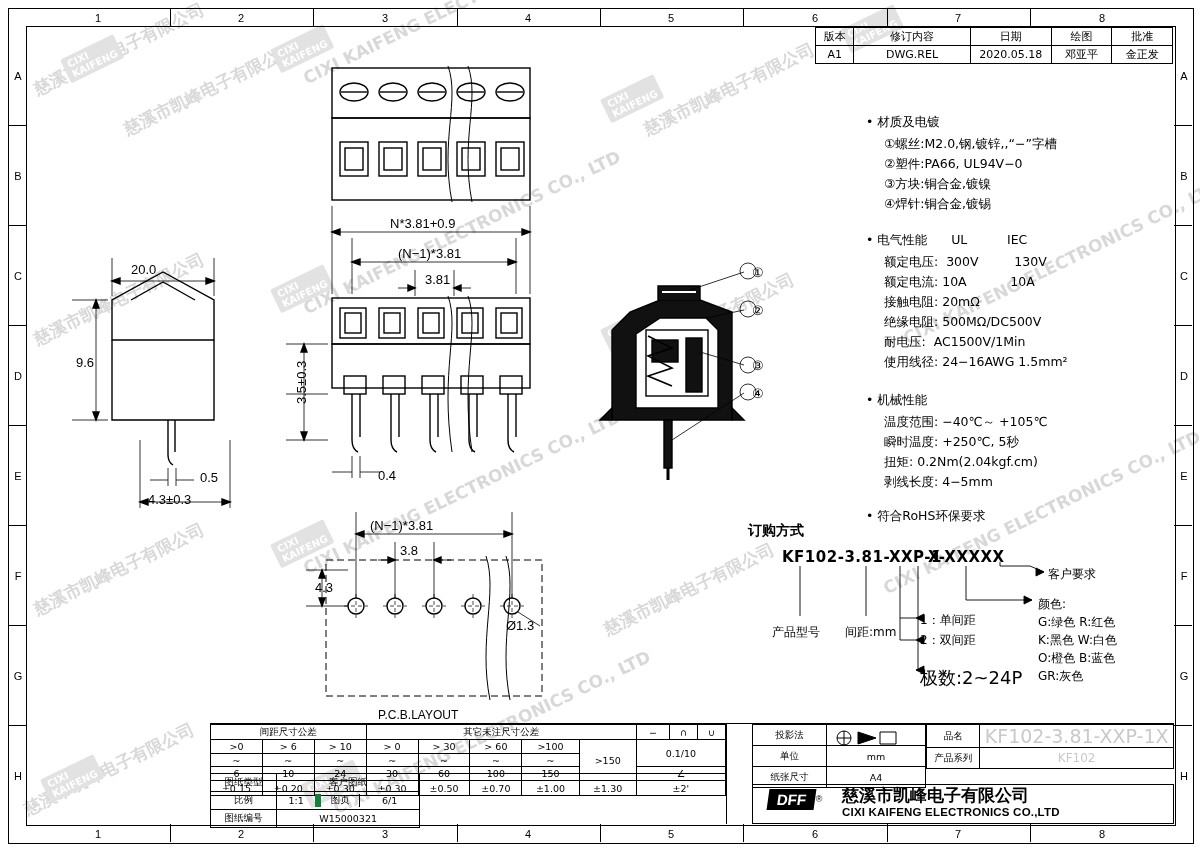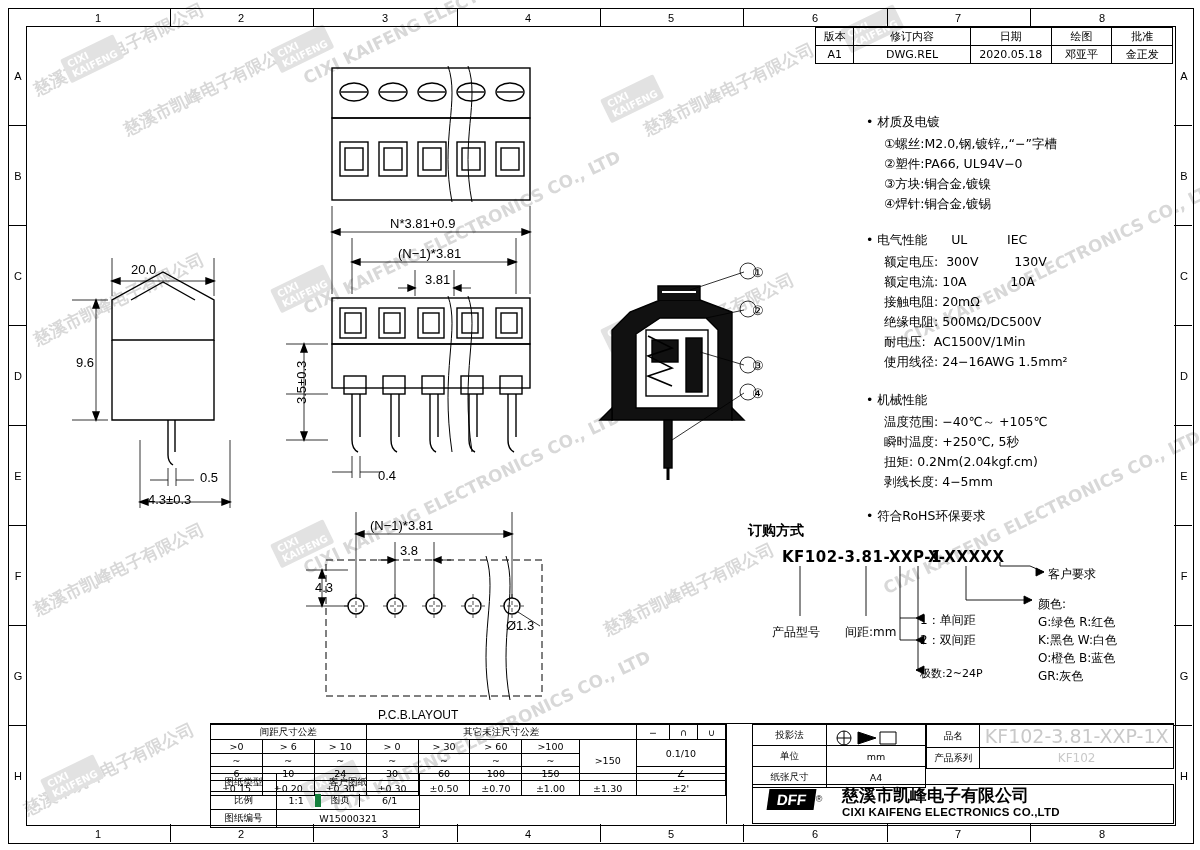--- a/index.html
+++ b/index.html
@@ -187,21 +187,21 @@
 
   
   <div class="order-title" style="left:748px;top:522px;">订购方式</div>
   <div class="order-code" style="left:782px;top:548px;">KF102-3.81-XXP-1</div>
   <div class="order-code" style="left:928px;top:548px;">X-XXXXX</div>
 
   <div class="txt cn" style="left:772px;top:624px;font-size:12px;">产品型号</div>
   <div class="txt cn" style="left:845px;top:624px;font-size:12px;">间距:mm</div>
   <div class="txt cn" style="left:920px;top:612px;font-size:12px;">1：单间距</div>
   <div class="txt cn" style="left:920px;top:632px;font-size:12px;">2：双间距</div>
-  <div class="txt cn" style="left:920px;top:666px;font-size:11px;">极数:2~24P</div>
+  <div class="txt cn" style="left:920px;top:666px;font-size:18px;">极数:2~24P</div>
   <div class="txt cn" style="left:1048px;top:566px;font-size:12px;">客户要求</div>
   <div class="txt cn" style="left:1038px;top:596px;font-size:12px;">颜色:</div>
   <div class="txt cn" style="left:1038px;top:614px;font-size:12px;">G:绿色   R:红色</div>
   <div class="txt cn" style="left:1038px;top:632px;font-size:12px;">K:黑色   W:白色</div>
   <div class="txt cn" style="left:1038px;top:650px;font-size:12px;">O:橙色   B:蓝色</div>
   <div class="txt cn" style="left:1038px;top:668px;font-size:12px;">GR:灰色</div>
 
   
   <div class="txt" style="left:131px;top:262px;font-size:13px;">20.0</div>
   <div class="txt" style="left:76px;top:355px;font-size:13px;">9.6</div>

